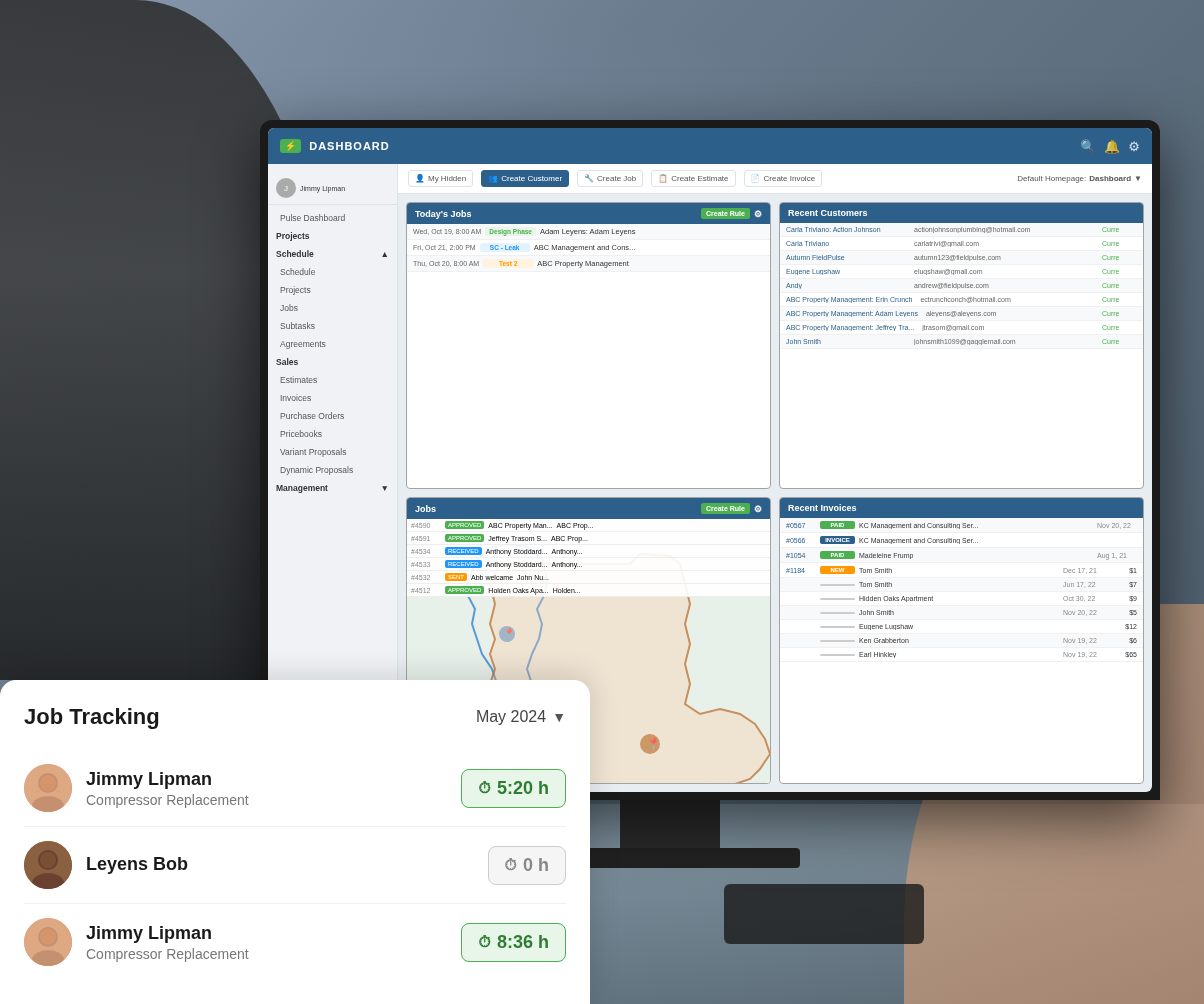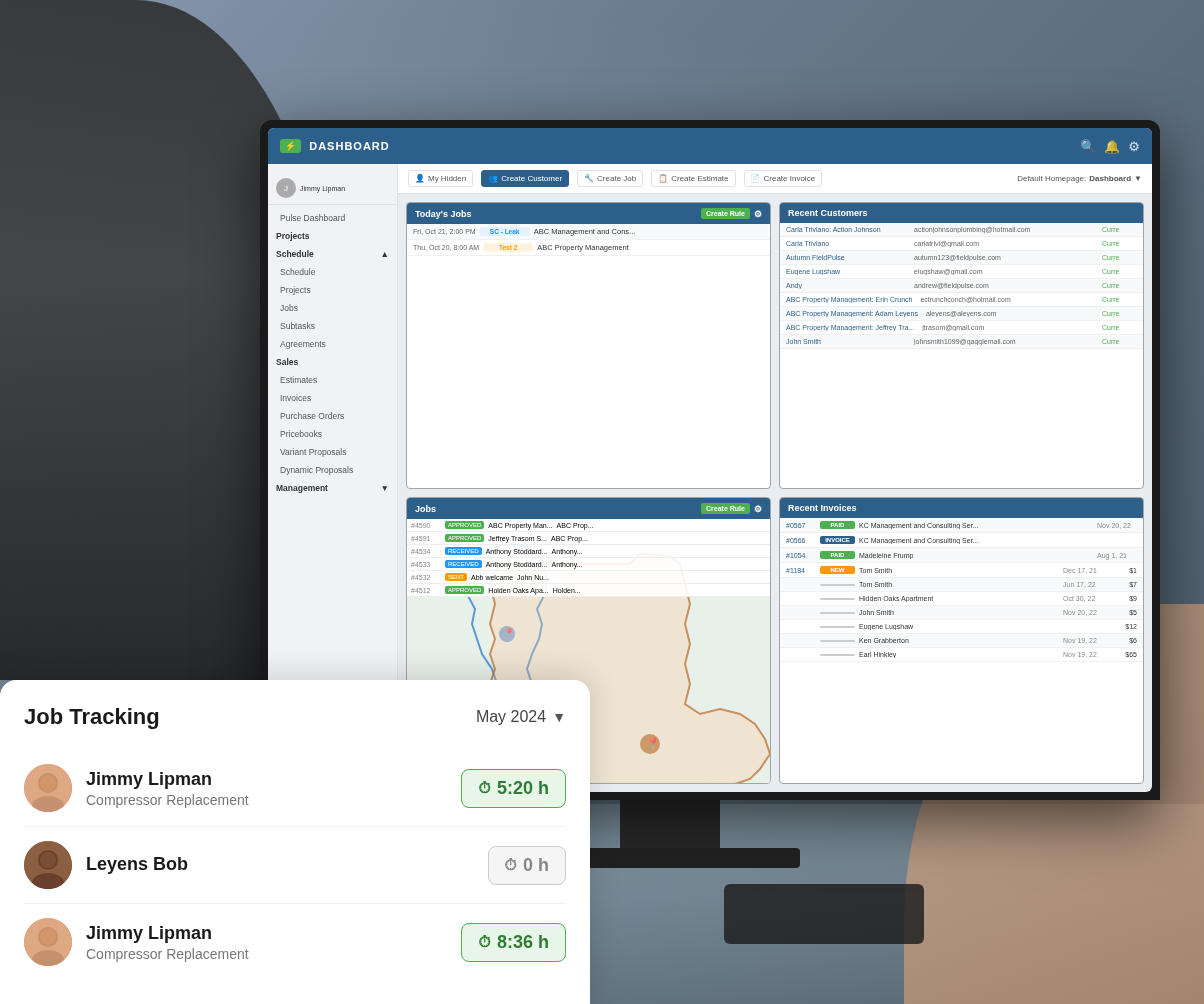--- a/index.html
+++ b/index.html
@@ -728,20 +728,25 @@
 
           <div class="panel">
             <div class="panel-header">
               <span>Today's Jobs</span>
               <div style="display:flex;gap:4px;align-items:center;">
                 <span class="create-btn">Create Rule</span>
                 <span style="cursor:pointer;">⚙</span>
               </div>
             </div>
             <div class="jobs-table">
+              <div class="jobs-table-row">
+                <div class="job-date">Wed, Oct 19, 8:00 AM</div>
+                <div class="job-status status-design">Design Phase</div>
+                <div class="job-customer">Adam Leyens: Adam Leyens</div>
+              </div>
               <div class="jobs-table-row">
                 <div class="job-date">Fri, Oct 21, 2:00 PM</div>
                 <div class="job-status status-lawn">SC - Leak</div>
                 <div class="job-customer">ABC Management and Cons...</div>
               </div>
               <div class="jobs-table-row">
                 <div class="job-date">Thu, Oct 20, 8:00 AM</div>
                 <div class="job-status status-test">Test 2</div>
                 <div class="job-customer">ABC Property Management</div>
               </div>

